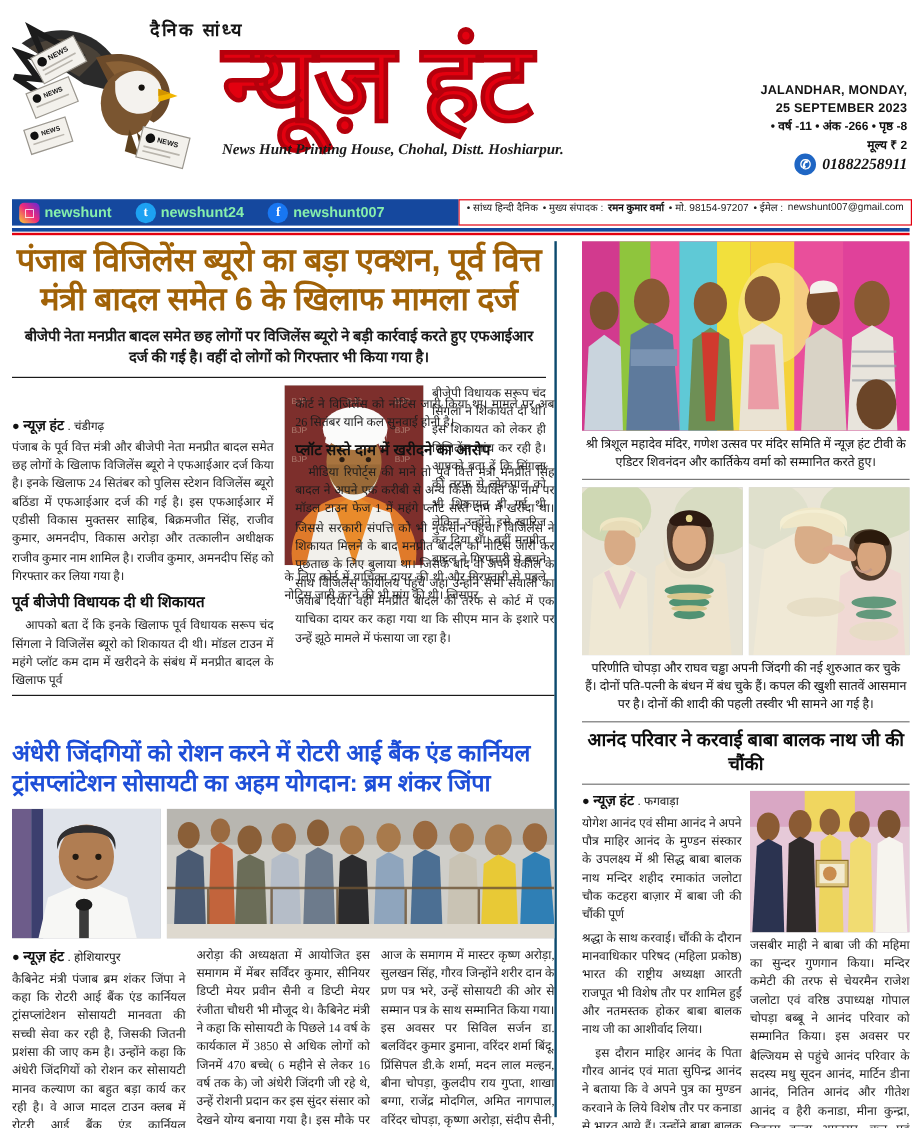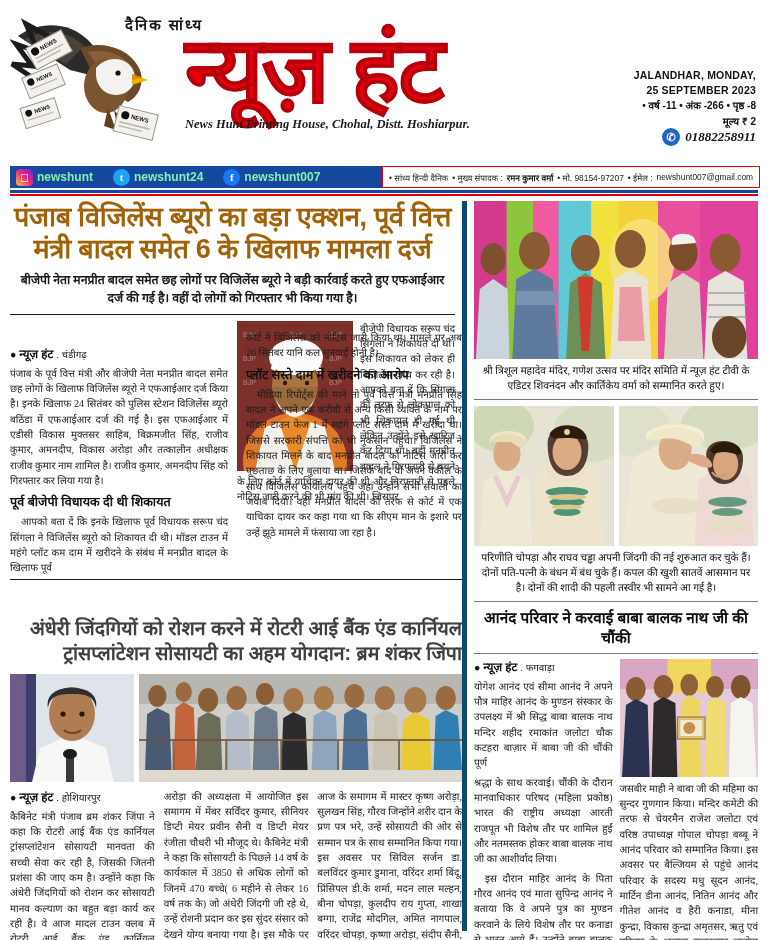--- a/index.html
+++ b/index.html
@@ -114,37 +114,37 @@
   .sicon.ig { background: linear-gradient(45deg,#f9ce34,#ee2a7b,#6228d7); }
   .sicon.tw { background: #1da1f2; border-radius: 50%; }
   .sicon.fb { background: #1877f2; border-radius: 50%; }
   .shandle {
     color: #86efac; font-family: "Liberation Sans", sans-serif;
     font-size: 12px; font-weight: 700; margin-right: 16px;
   }
   .social-right {
     flex: 1 1 auto;
     border: 1px solid #e3000f;
-    display: flex; align-items: center; justify-content: center;
+    display: flex; justify-content: center;
     padding: 0 6px;
     font-family: "Liberation Sans", sans-serif;
     font-size: 8.4px; color: #222; gap: 4px; white-space: nowrap;
   }
   .social-right b { color:#111; }
   .rule-blue { height: 3px; background: #15489e; margin-top: 2px; }
   .rule-red-thin { height: 1.5px; background: #e3000f; margin-top: 1px; }
 
   
   .content {
     display: flex;
     margin-top: 5px;
     height: 730px;
   }
   .col-left  { width: 452px; flex: 0 0 452px; padding-right: 7px; }
-  .col-right { width: 296px; flex: 1 1 auto; padding-left: 7px; border-left: 5px solid #0c4a6e; }
+  .col-right { width: 296px; flex: 1 1 auto; padding-left: 21px; border-left: 2px solid #0c4a6e; }
 
   
   h1.lead {
     font-family: "Liberation Sans", sans-serif;
     font-weight: 700;
     font-size: 27px;
     line-height: 1.22;
     text-align: center;
     color: #a16207;
     letter-spacing: -0.3px;
@@ -160,22 +160,22 @@
     padding: 0 6px;
   }
   .hr-black { height: 1px; background:#1a1a1a; margin: 7px 0 6px 0; }
   .hr-thin  { height: 1px; background:#777; margin: 6px 0; }
 
   h2.sec {
     font-family: "Liberation Sans", sans-serif;
     font-weight: 700;
     font-size: 19.5px;
     line-height: 1.3;
-    text-align: right;
-    color: #404040;
+    text-align: left;
+    color: #1d4ed8;
     margin-top: 36px;
   }
   h2.sec-right {
     font-family: "Liberation Sans", sans-serif;
     font-weight: 700;
     font-size: 15.3px;
     line-height: 1.3;
     text-align: center;
     color: #0d0d0d;
   }

